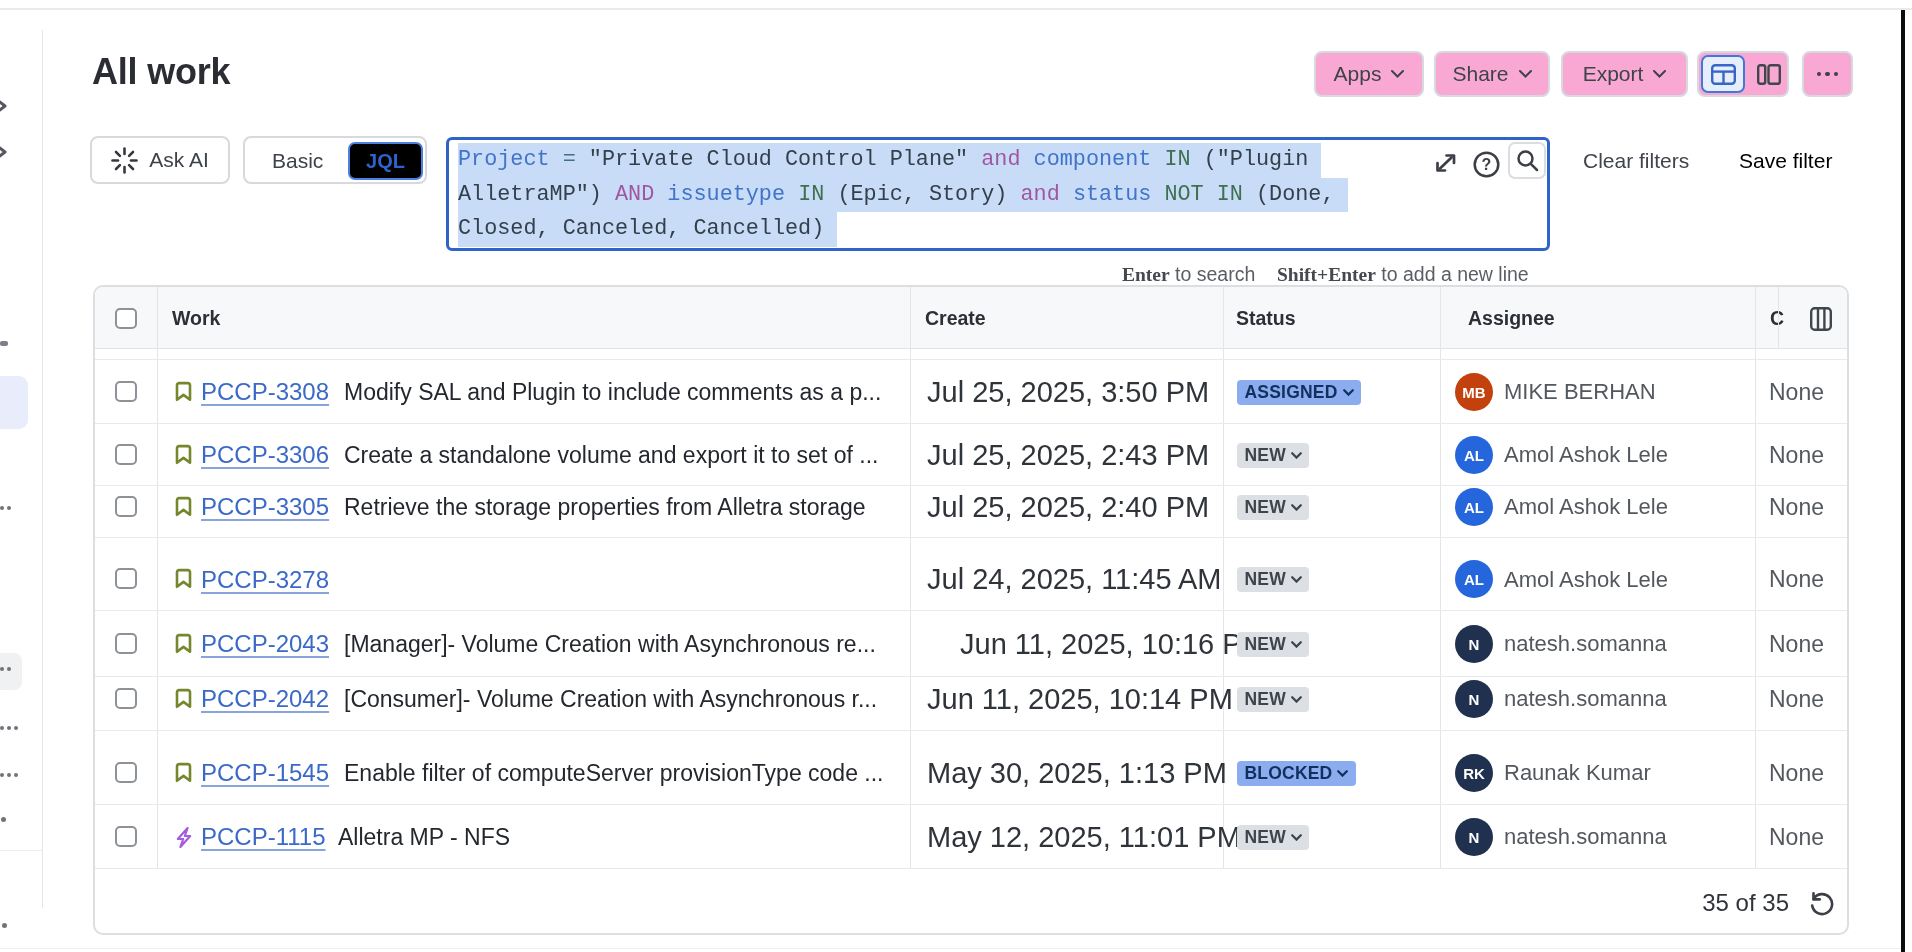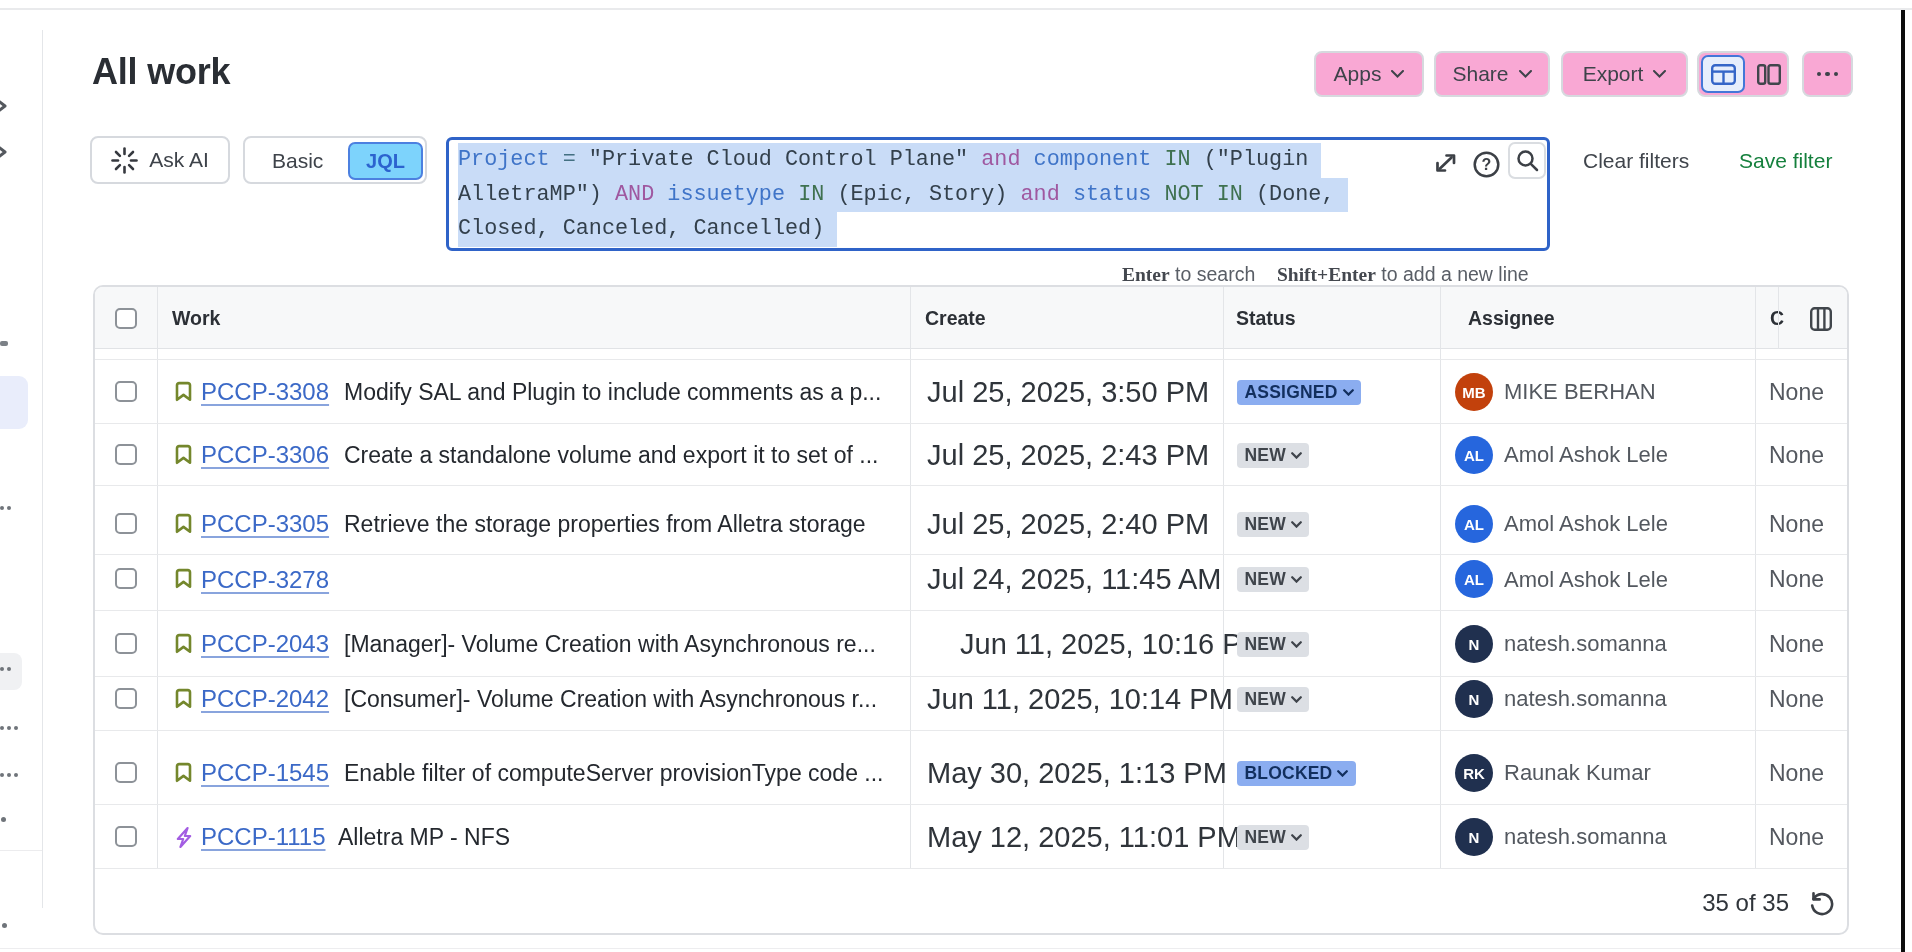--- a/index.html
+++ b/index.html
@@ -121,21 +121,21 @@
       <line x1="5" y1="5" x2="8.9" y2="8.9"></line>
           <line x1="18.1" y1="18.1" x2="22" y2="22"></line>
       <line x1="5" y1="22" x2="8.9" y2="18.1"></line>
           <line x1="18.1" y1="8.9" x2="22" y2="5"></line>
     </g>
       </svg>
     <span>Ask AI</span>
   </div>
   <div class="filter-btn" style="left:243px; width:184px;">
     <span style="position:absolute; left:27px; top:11px;">Basic</span>
-    <div style="position:absolute; left:103px; top:4px; width:75px; height:38px; background:#7dd3fc; border:2px solid #4c80e0; border-radius:7px; display:flex; align-items:center; justify-content:center; color:#2c63cf; font-weight:700; font-size:20px;">JQL</div>
+    <div style="position:absolute; left:103px; top:4px; width:75px; height:38px; background:#000000; border:2px solid #4c80e0; border-radius:7px; display:flex; align-items:center; justify-content:center; color:#2c63cf; font-weight:700; font-size:20px;">JQL</div>
   </div>
 
   <div class="jql-box">
     <div class="jql-text"><div class="jline"><span class="sel"><span class="kw-field">Project</span> <span class="kw-op">=</span> "Private Cloud Control Plane" <span class="kw-and">and</span> <span class="kw-field">component</span> <span class="kw-in">IN</span> ("Plugin </span></div><div class="jline"><span class="sel">AlletraMP") <span class="kw-and">AND</span> <span class="kw-field">issuetype</span> <span class="kw-in">IN</span> (Epic, Story) <span class="kw-and">and</span> <span class="kw-field">status</span> <span class="kw-in">NOT IN</span> (Done, </span></div><div class="jline"><span class="sel">Closed, Canceled, Cancelled) </span></div></div>
     <div style="position:absolute; left:983px; top:11px; width:28px; height:25px;">
       <svg width="28" height="25" viewBox="0 0 28 25">
           <g stroke="#3c4046" stroke-width="2.7" fill="none" stroke-linecap="round" stroke-linejoin="round">
         <line x1="8" y1="17.5" x2="19.5" y2="6.5"></line>
         <polyline points="14.5,4.5 22,4.5 22,12"></polyline>
         <polyline points="13,19.5 5.5,19.5 5.5,12"></polyline>
@@ -150,21 +150,21 @@
     </div>
     <div style="position:absolute; left:1059px; top:2px; width:38px; height:37px; border:2px solid #dadde1; border-radius:7px; display:flex; align-items:center; justify-content:center;">
       <svg width="23" height="23" viewBox="0 0 23 23">
           <circle cx="9.5" cy="9.5" r="7" fill="none" stroke="#3c4046" stroke-width="2.5"></circle>
           <line x1="14.8" y1="14.8" x2="21" y2="21" stroke="#3c4046" stroke-width="2.5" stroke-linecap="round"></line>
         </svg>
     </div>
   </div>
 
   <div class="abs" style="left:1583px; top:149px; font-size:21px; color:#40454c;">Clear filters</div>
-  <div class="abs" style="left:1739px; top:149px; font-size:21px; color:#15803d;">Save filter</div>
+  <div class="abs" style="left:1739px; top:149px; font-size:21px; color:#000000;">Save filter</div>
 
   <div class="hint" id="hintline" style="left:1122px;"><b>Enter</b> to search&nbsp;&nbsp;&nbsp;&nbsp;<b>Shift+Enter</b> to add a new line</div>
 
   <div class="table" id="worktable">
     <div class="thead"></div>
     <div class="cb" style="left:20px; top:21px;"></div>
     <div class="th" style="left:77px;">Work</div>
     <div class="th" style="left:830px;">Create</div>
     <div class="th" style="left:1141px;">Status</div>
     <div class="th" style="left:1373px;">Assignee</div>
@@ -229,21 +229,21 @@
             <path d="M1.2 1.2 L5.5 5.6 L9.8 1.2" fill="none" stroke="currentColor" stroke-width="2.2" stroke-linecap="round"></path>
           </svg></div>
       <div class="avatar" style="left:1360px; top:12px; background:#2666dd;">AL</div>
       <div class="cell" style="left:1409px; top:0; height:62px;">
           <span class="name">Amol Ashok Lele</span>
         </div>
       <div class="cell" style="left:1674px; top:0; height:62px;">
           <span class="none">None</span>
         </div>
     </div>
-    <div class="row" style="top:206px; height:62px;">
+    <div class="row" style="top:189px; height:62px;">
       <div class="cb" style="left:20px; top:20px;"></div>
       <div class="abs" style="left:79px; top:20px;"><svg width="19" height="21" viewBox="0 0 19 21">
             <path d="M3 18.8 V4.2 a2.1 2.1 0 0 1 2.1-2.1 h8.8 a2.1 2.1 0 0 1 2.1 2.1 V18.8 L9.5 13.9 Z" fill="none" stroke="#74872c" stroke-width="2.6" stroke-linejoin="round"></path>
           </svg></div>
       <div class="cell" style="left:106px; top:0; height:62px;">
           <span class="link">PCCP-3305</span>
         </div>
       <div class="cell" style="left:249px; top:0; height:62px;">
           <span class="rowtitle">Retrieve the storage properties from Alletra storage</span>
         </div>

